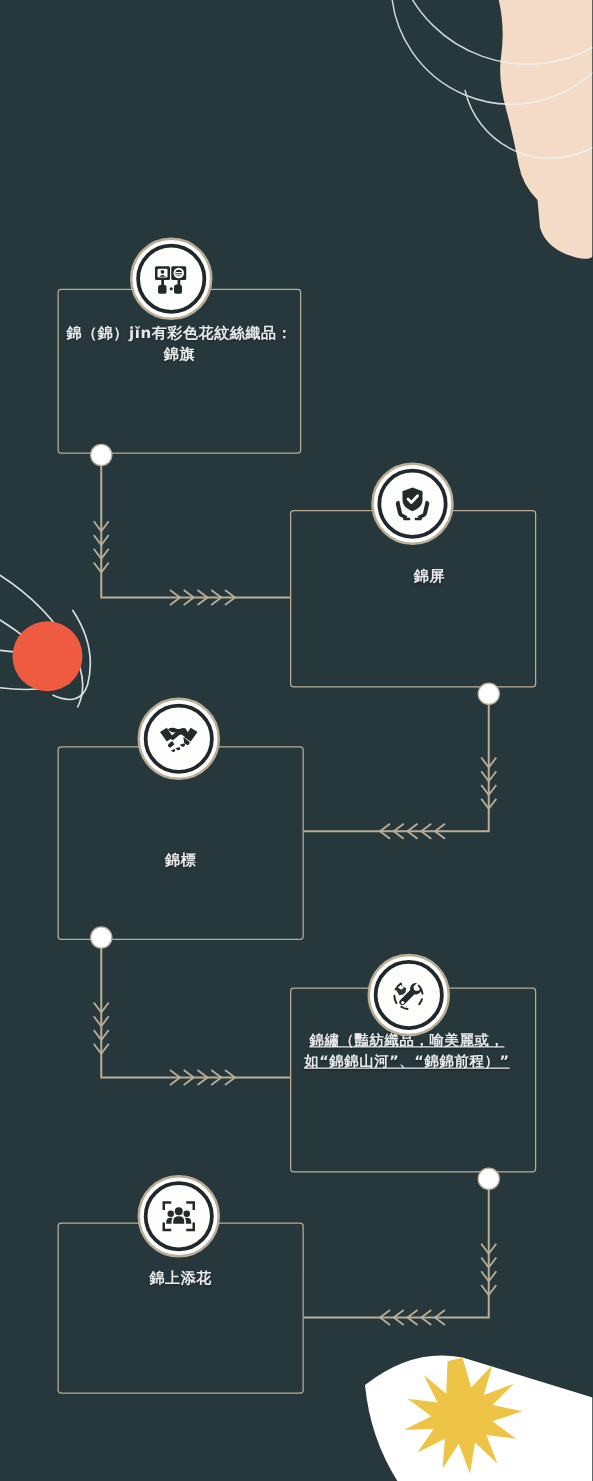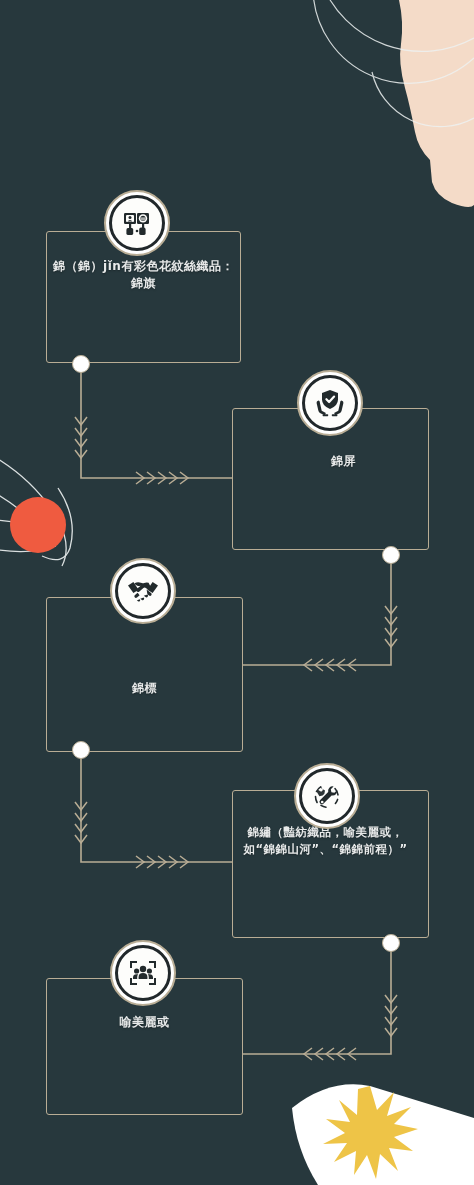--- a/index.html
+++ b/index.html
@@ -155,22 +155,22 @@
 
   <div class="card" style="left:46px;top:231px;width:195px;height:132px;"></div>
   <div class="card" style="left:232px;top:408px;width:197px;height:142px;"></div>
   <div class="card" style="left:46px;top:597px;width:197px;height:155px;"></div>
   <div class="card" style="left:232px;top:790px;width:197px;height:148px;"></div>
   <div class="card" style="left:46px;top:978px;width:197px;height:137px;"></div>
 
   <div class="card-label" style="left:48px;top:258px;width:191px;font-size:12px;">錦（錦）jǐn有彩色花紋絲織品：錦旗</div>
   <div class="card-label" style="left:232px;top:453px;width:223px;font-size:12px;">錦屏</div>
   <div class="card-label" style="left:46px;top:632px;width:197px;font-size:12px;margin-top:48px;">錦標</div>
-  <div class="card-label" style="left:234px;top:824px;width:183px;font-size:11.5px;">錦繡（豔紡織品，喻美麗或，如“錦錦山河”、“錦錦前程）”</div>
-  <div class="card-label" style="left:46px;top:1014px;width:197px;font-size:12px;">喻美麗或</div>
+  <div class="card-label" style="left:234px;top:824px;width:183px;font-size:11.5px;text-decoration:underline;">錦繡（豔紡織品，喻美麗或，如“錦錦山河”、“錦錦前程）”</div>
+  <div class="card-label" style="left:46px;top:1014px;width:197px;font-size:12px;">錦上添花</div>
 
   <div class="badge" style="left:104px;top:190px;">
     <span class="inner">
       <svg width="34" height="34" viewBox="0 0 34 34" fill="#222a2c">
         <rect x="4" y="7" width="12" height="11" rx="1.2"></rect>
         <rect x="6" y="9" width="8" height="7" rx="1" fill="#fdfdfb"></rect>
         <circle cx="10" cy="11.4" r="1.5"></circle>
         <path d="M7.4 15.4 q2.6 -3 5.2 0 z"></path>
         <rect x="17" y="7" width="12" height="11" rx="1.2"></rect>
         <circle cx="23" cy="12.4" r="4.2" fill="#fdfdfb"></circle>

